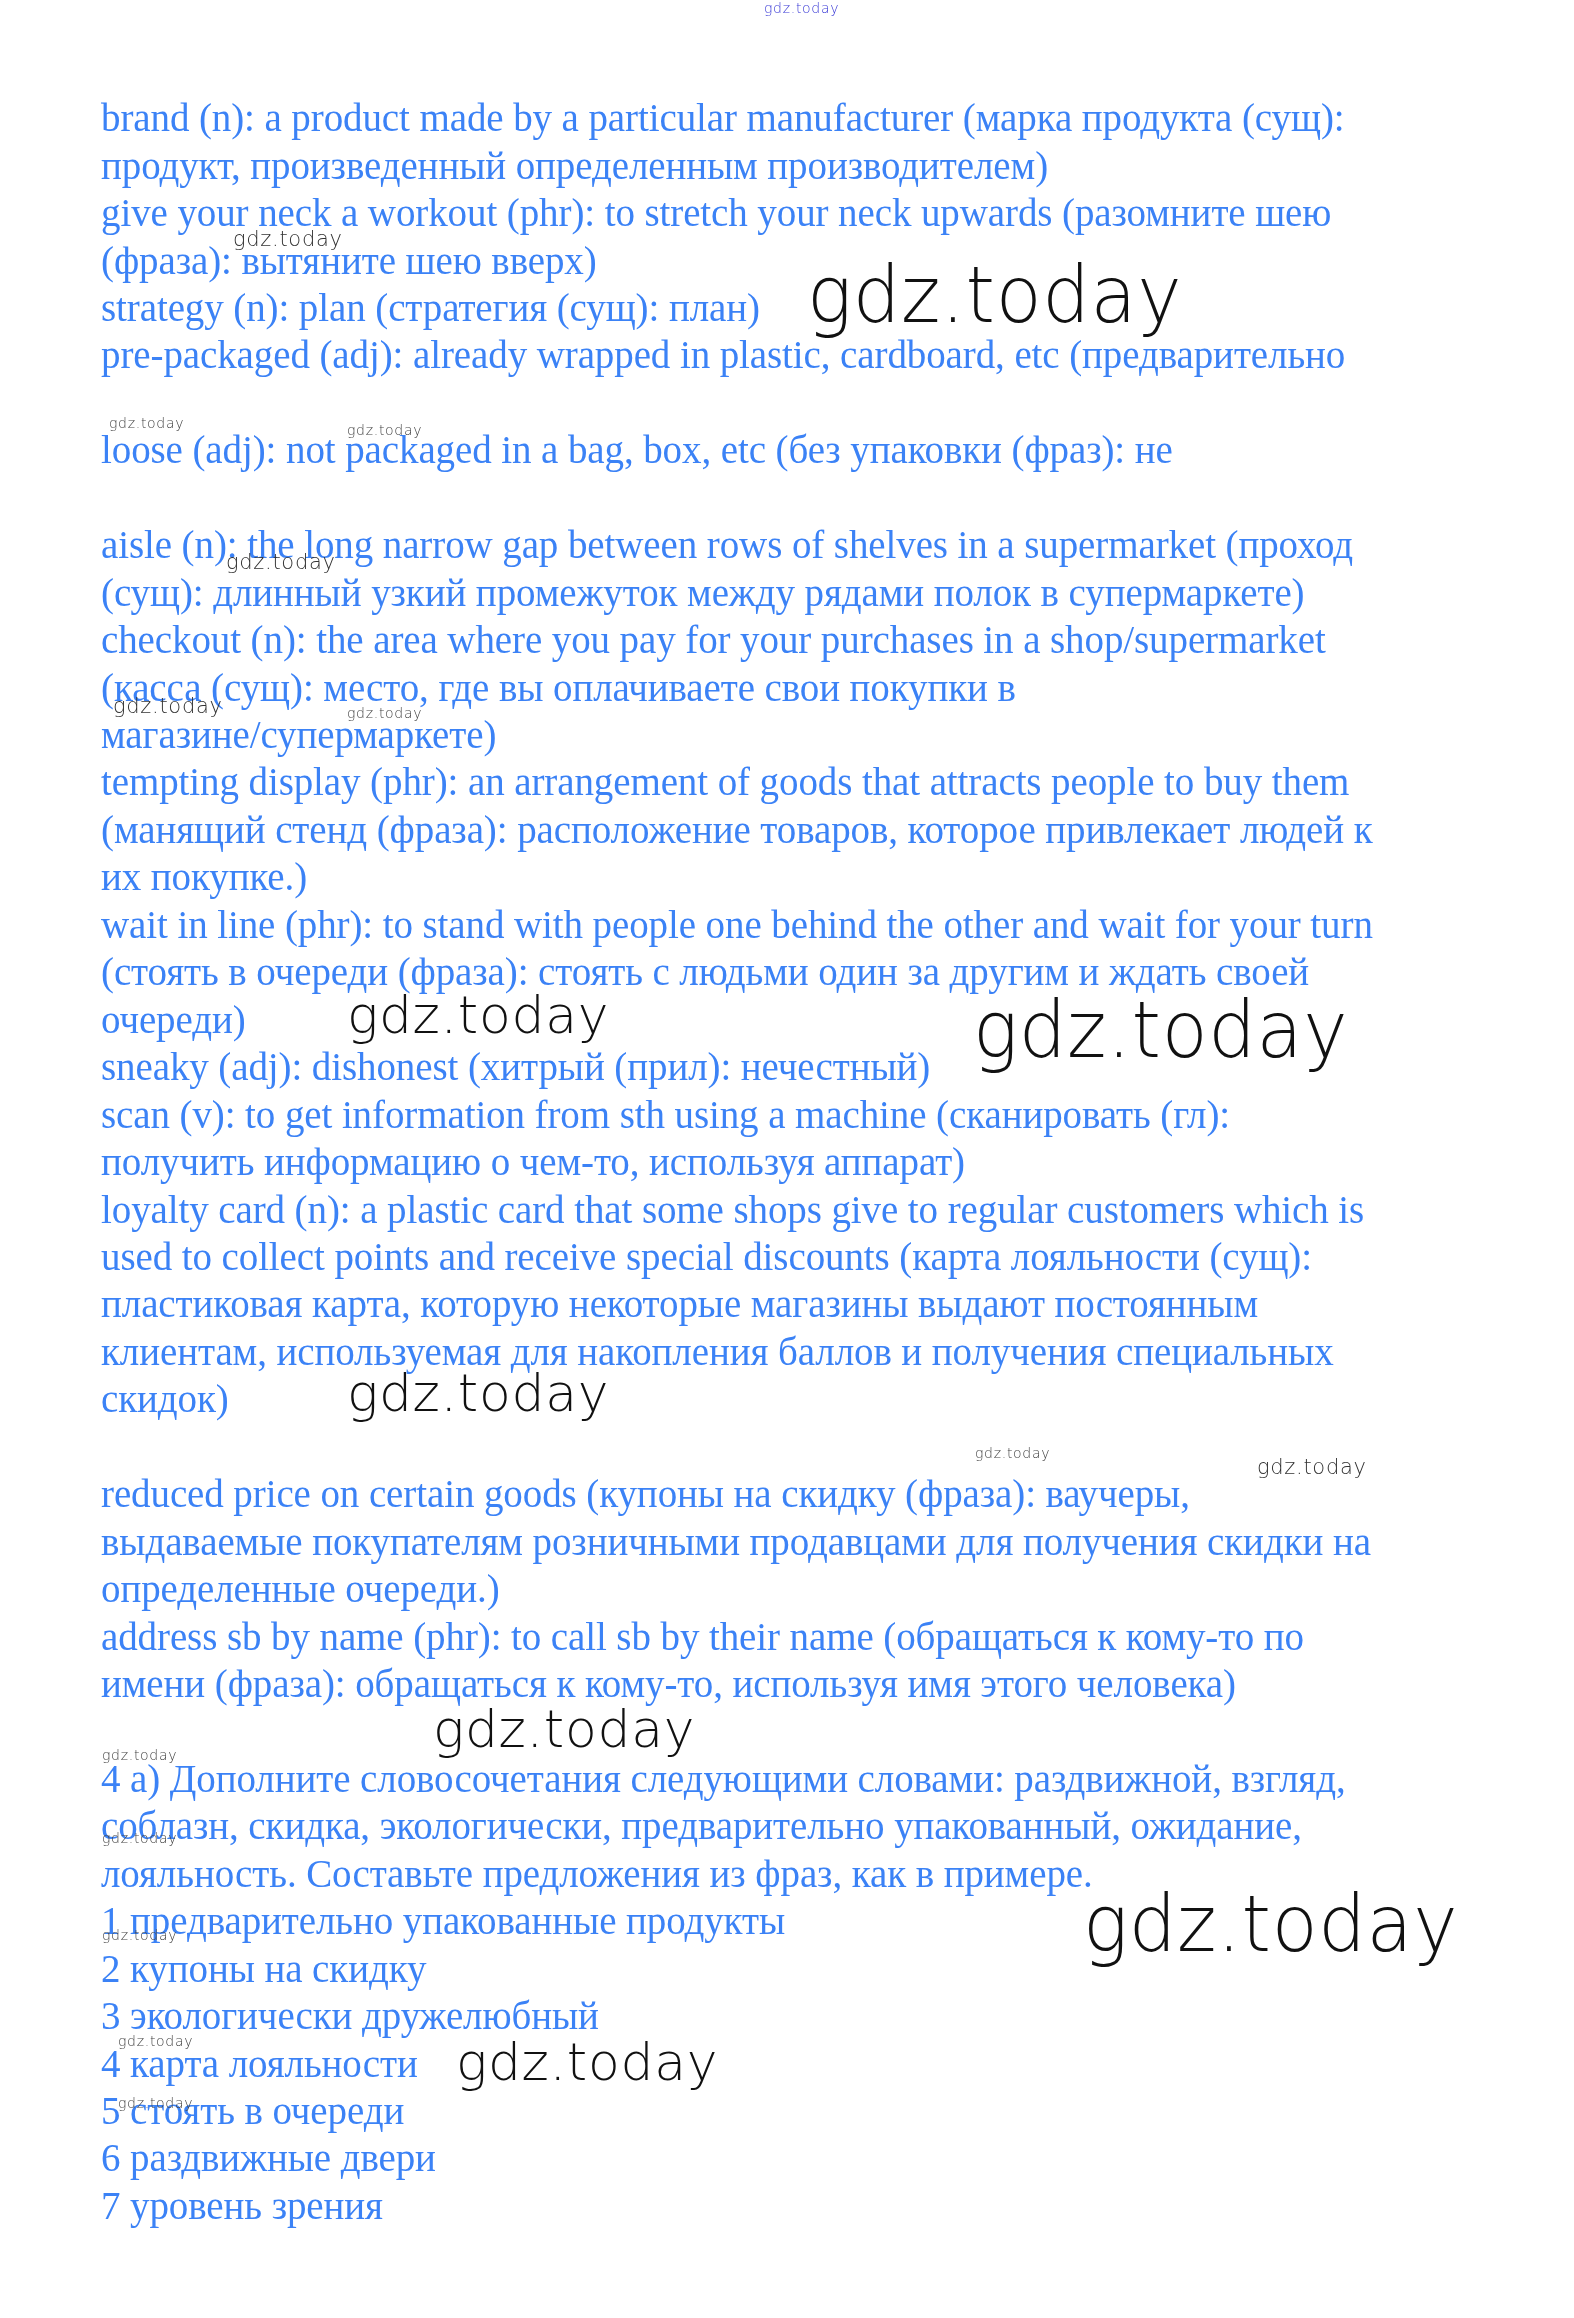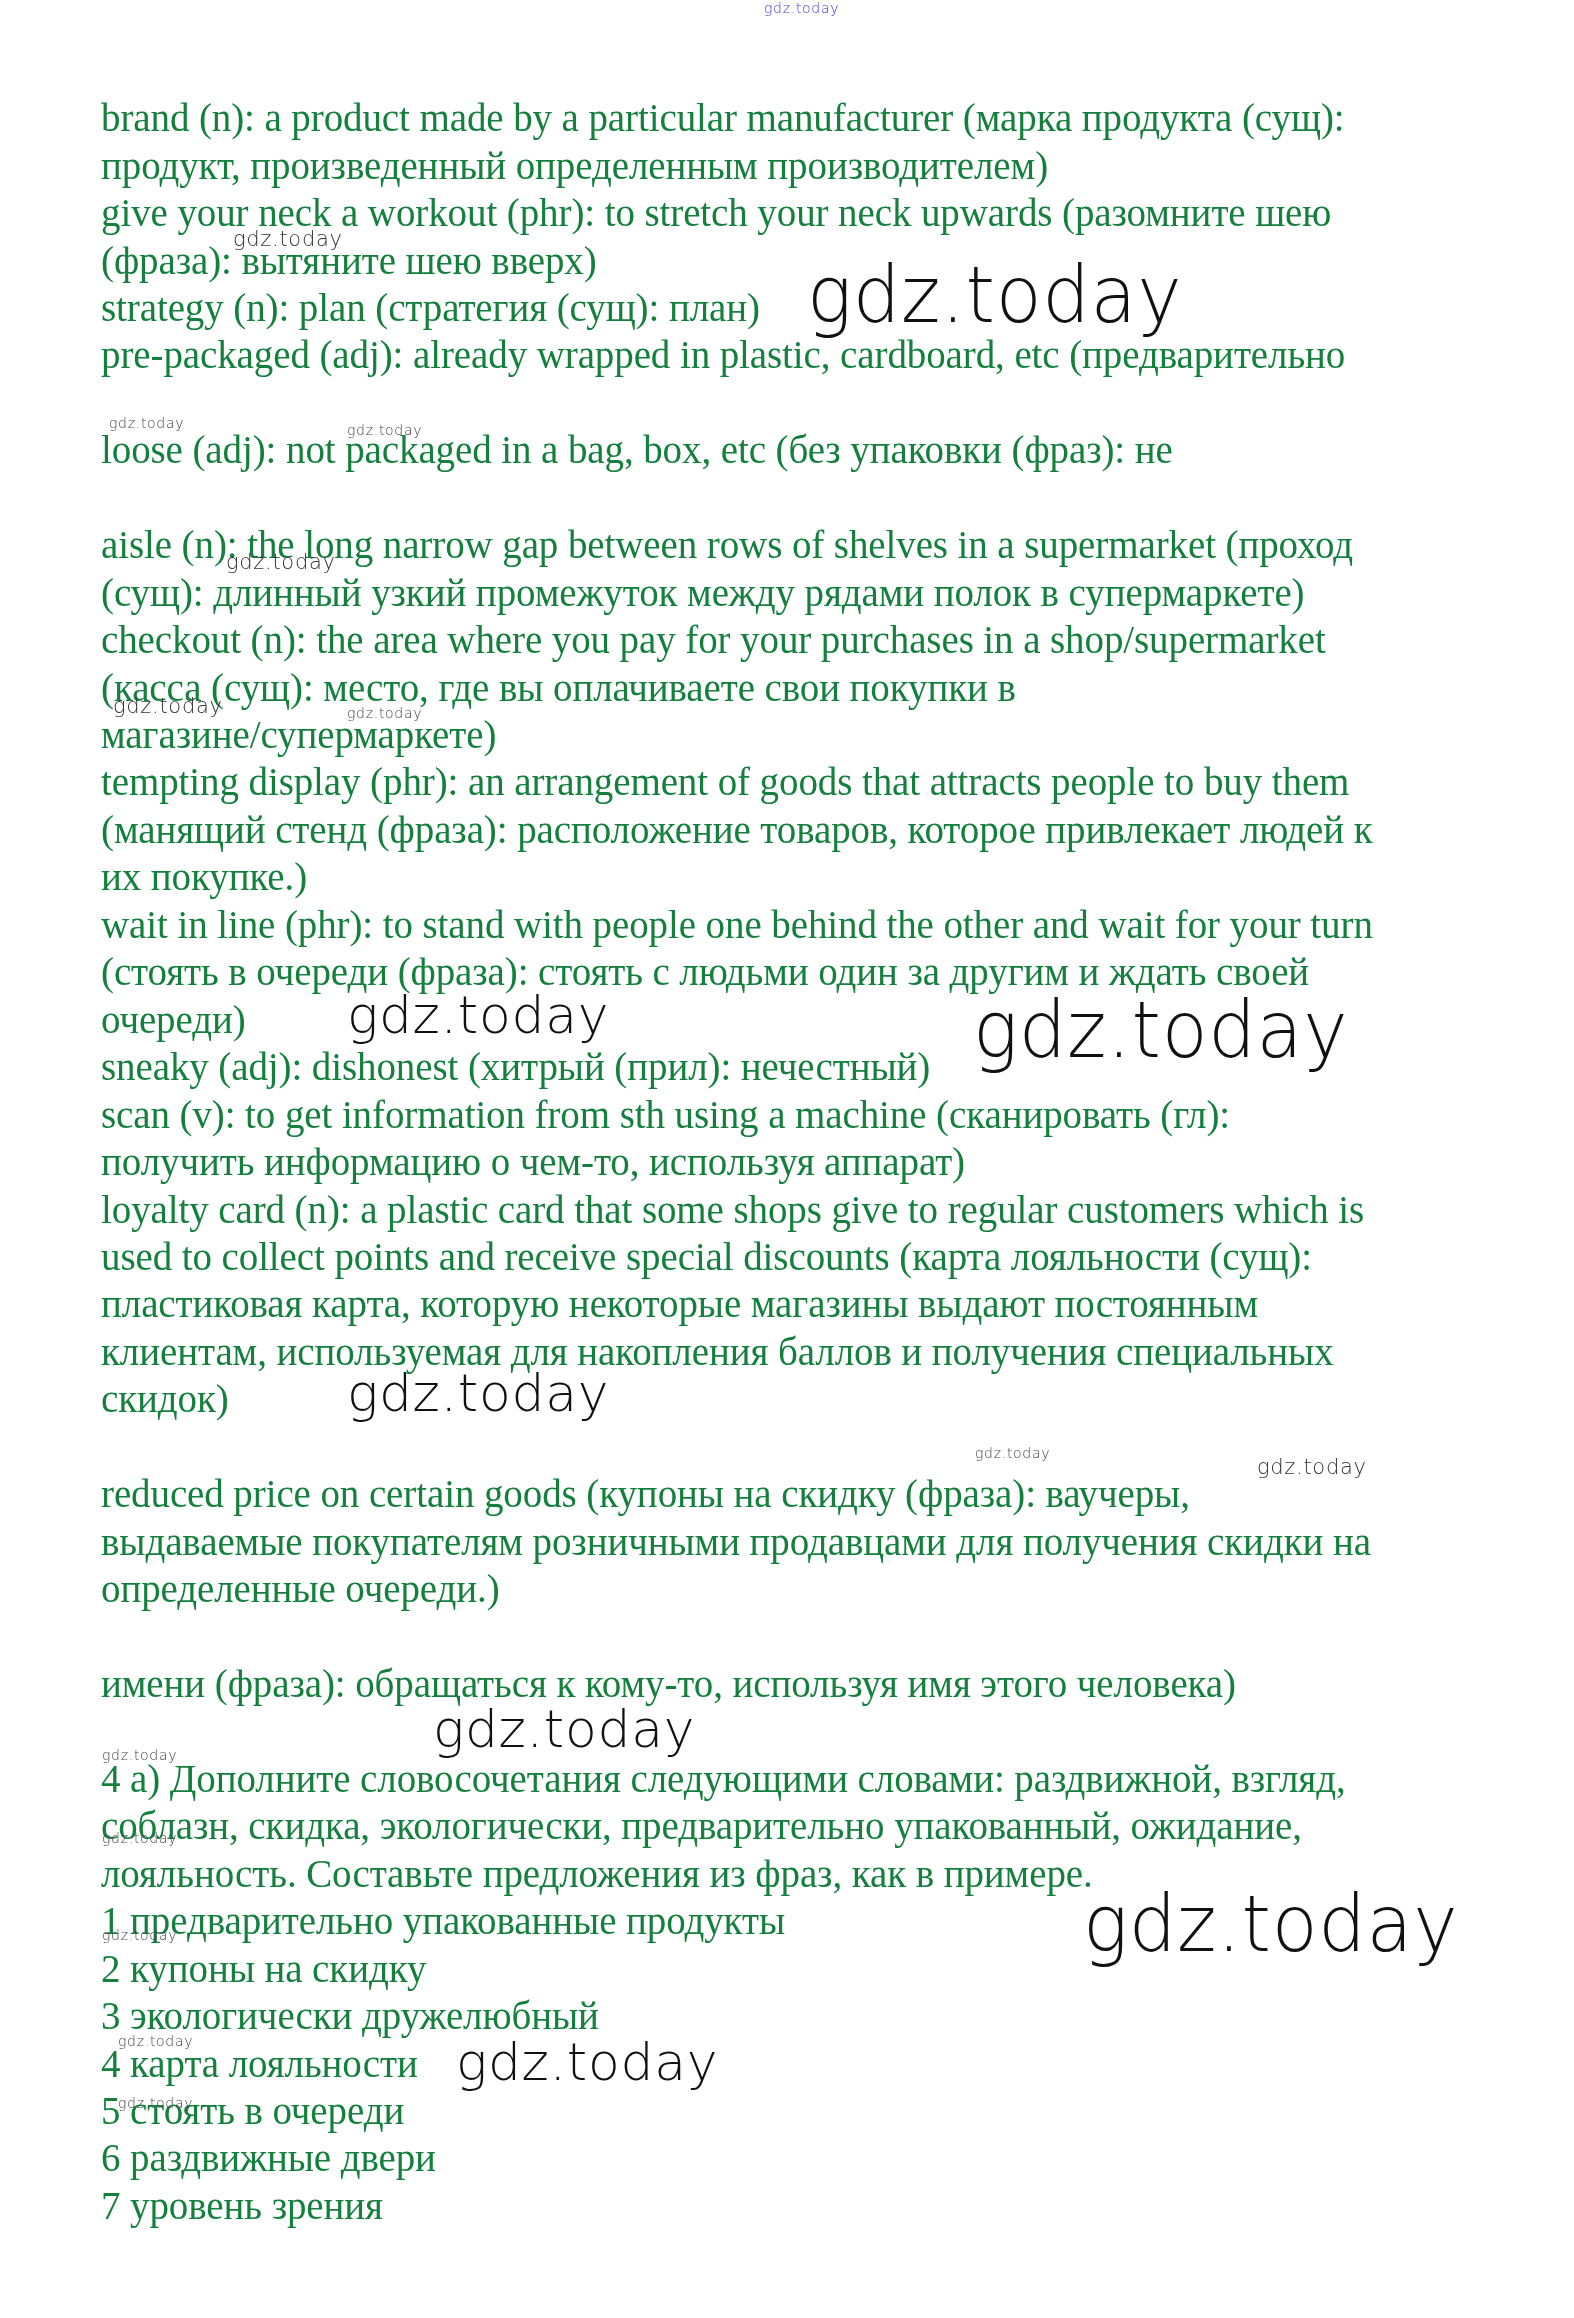--- a/index.html
+++ b/index.html
@@ -1,21 +1,21 @@
 <!DOCTYPE html>
 <html style="font-size:11.3px"><head>
 <meta charset="utf-8">
 <style>
   html, body { margin:0; padding:0; background:#ffffff; }
   body { width:1574px; height:2319px; position:relative; overflow:hidden; }
   .page { position:absolute; left:8px; top:0; width:1574px; height:2319px; background:#fff;text-align:center; }
   .line {
     position:absolute; left:93px;
     font-family:"Liberation Serif", "DejaVu Serif", serif;
-    font-size:39px; line-height:47px; color:#15803d;
+    font-size:39px; line-height:47px; color:#3b82f6;
     white-space:nowrap; letter-spacing:-0.1px;
   }
   .wm {
     position:absolute; white-space:nowrap; color:#111;
     font-family:"DejaVu Sans", "Liberation Sans", sans-serif;
     font-weight:200; letter-spacing:0.7px;
   }
   .wm-xl { font-size:79px; line-height:79px; transform:scaleX(0.95); transform-origin:left; }
   .wm-l  { font-size:52px; line-height:52px; }
   .wm-s  { font-size:21px; line-height:21px; color:#333; }
@@ -51,20 +51,21 @@
   <div class="line" style="top:1091px">scan (v): to get information from sth using a machine (сканировать (гл):</div>
   <div class="line" style="top:1138px">получить информацию о чем-то, используя аппарат)</div>
   <div class="line" style="top:1186px">loyalty card (n): a plastic card that some shops give to regular customers which is</div>
   <div class="line" style="top:1233px">used to collect points and receive special discounts (карта лояльности (сущ):</div>
   <div class="line" style="top:1280px">пластиковая карта, которую некоторые магазины выдают постоянным</div>
   <div class="line" style="top:1328px">клиентам, используемая для накопления баллов и получения специальных</div>
   <div class="line" style="top:1375px">скидок)</div>
   <div class="line" style="top:1470px">reduced price on certain goods (купоны на скидку (фраза): ваучеры,</div>
   <div class="line" style="top:1518px">выдаваемые покупателям розничными продавцами для получения скидки на</div>
   <div class="line" style="top:1565px">определенные очереди.)</div>
+  <div class="line" style="top:1613px">address sb by name (phr): to call sb by their name (обращаться к кому-то по</div>
   <div class="line" style="top:1660px">имени (фраза): обращаться к кому-то, используя имя этого человека)</div>
 
   <div class="line" style="top:1755px">4 a) Дополните словосочетания следующими словами: раздвижной, взгляд,</div>
   <div class="line" style="top:1802px">соблазн, скидка, экологически, предварительно упакованный, ожидание,</div>
   <div class="line" style="top:1850px">лояльность. Составьте предложения из фраз, как в примере.</div>
 
   <div class="line" style="top:1897px">1 предварительно упакованные продукты</div>
   <div class="line" style="top:1945px">2 купоны на скидку</div>
   <div class="line" style="top:1992px">3 экологически дружелюбный</div>
   <div class="line" style="top:2040px">4 карта лояльности</div>

